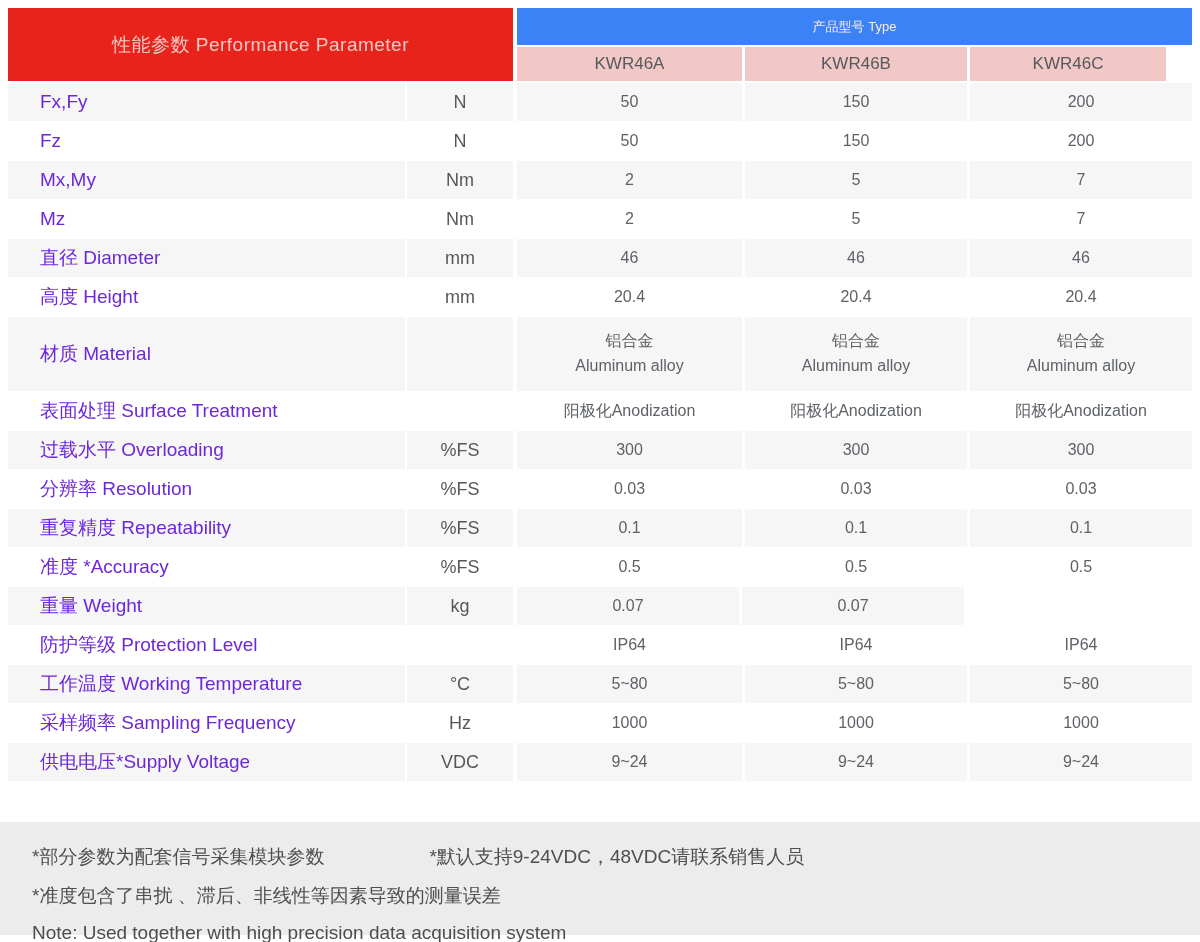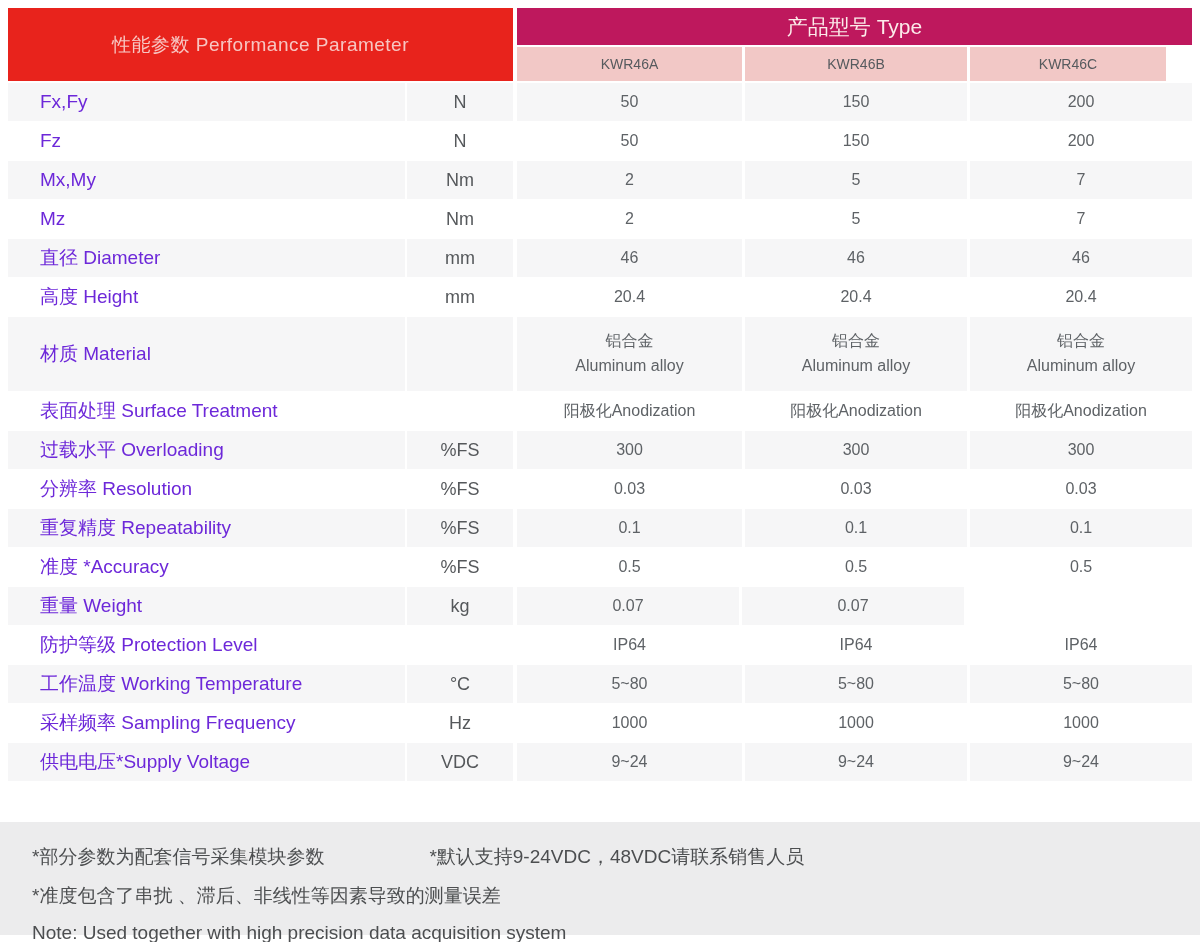--- a/index.html
+++ b/index.html
@@ -14,27 +14,27 @@
 
   
   .hdr { display:flex; height:73px; margin-bottom:2px; }
   .hdr-left {
     width:505px; margin-right:4px; background:#e8231c;
     display:flex; align-items:center; justify-content:center;
     color:#f7c6c2; font-size:19px; letter-spacing:.5px;
   }
   .hdr-right { width:675px; display:flex; flex-direction:column; }
   .hdr-type {
-    height:37px; background:#be185d; margin-bottom:2px;
+    height:37px; background:#3b82f6; margin-bottom:2px;
     display:flex; align-items:center; justify-content:center;
-    color:#fcebea; font-size:21px;
+    color:#fcebea; font-size:13px;
   }
   .hdr-models { height:34px; display:flex; }
   .model-cell {
-    background:#f2c8c6; color:#565a5e; font-size:14px;
+    background:#f2c8c6; color:#565a5e; font-size:17px;
     display:flex; align-items:center; justify-content:center;
   }
   .model-cell.m1 { width:225px; margin-right:3px; }
   .model-cell.m2 { width:222px; margin-right:3px; }
   .model-cell.m3 { width:196px; }
 
   
   #rows { width:1184px; }
   .t-row { display:flex; height:38px; margin-bottom:1px; background:#fff; }
   .t-row.tall { height:74px; }

